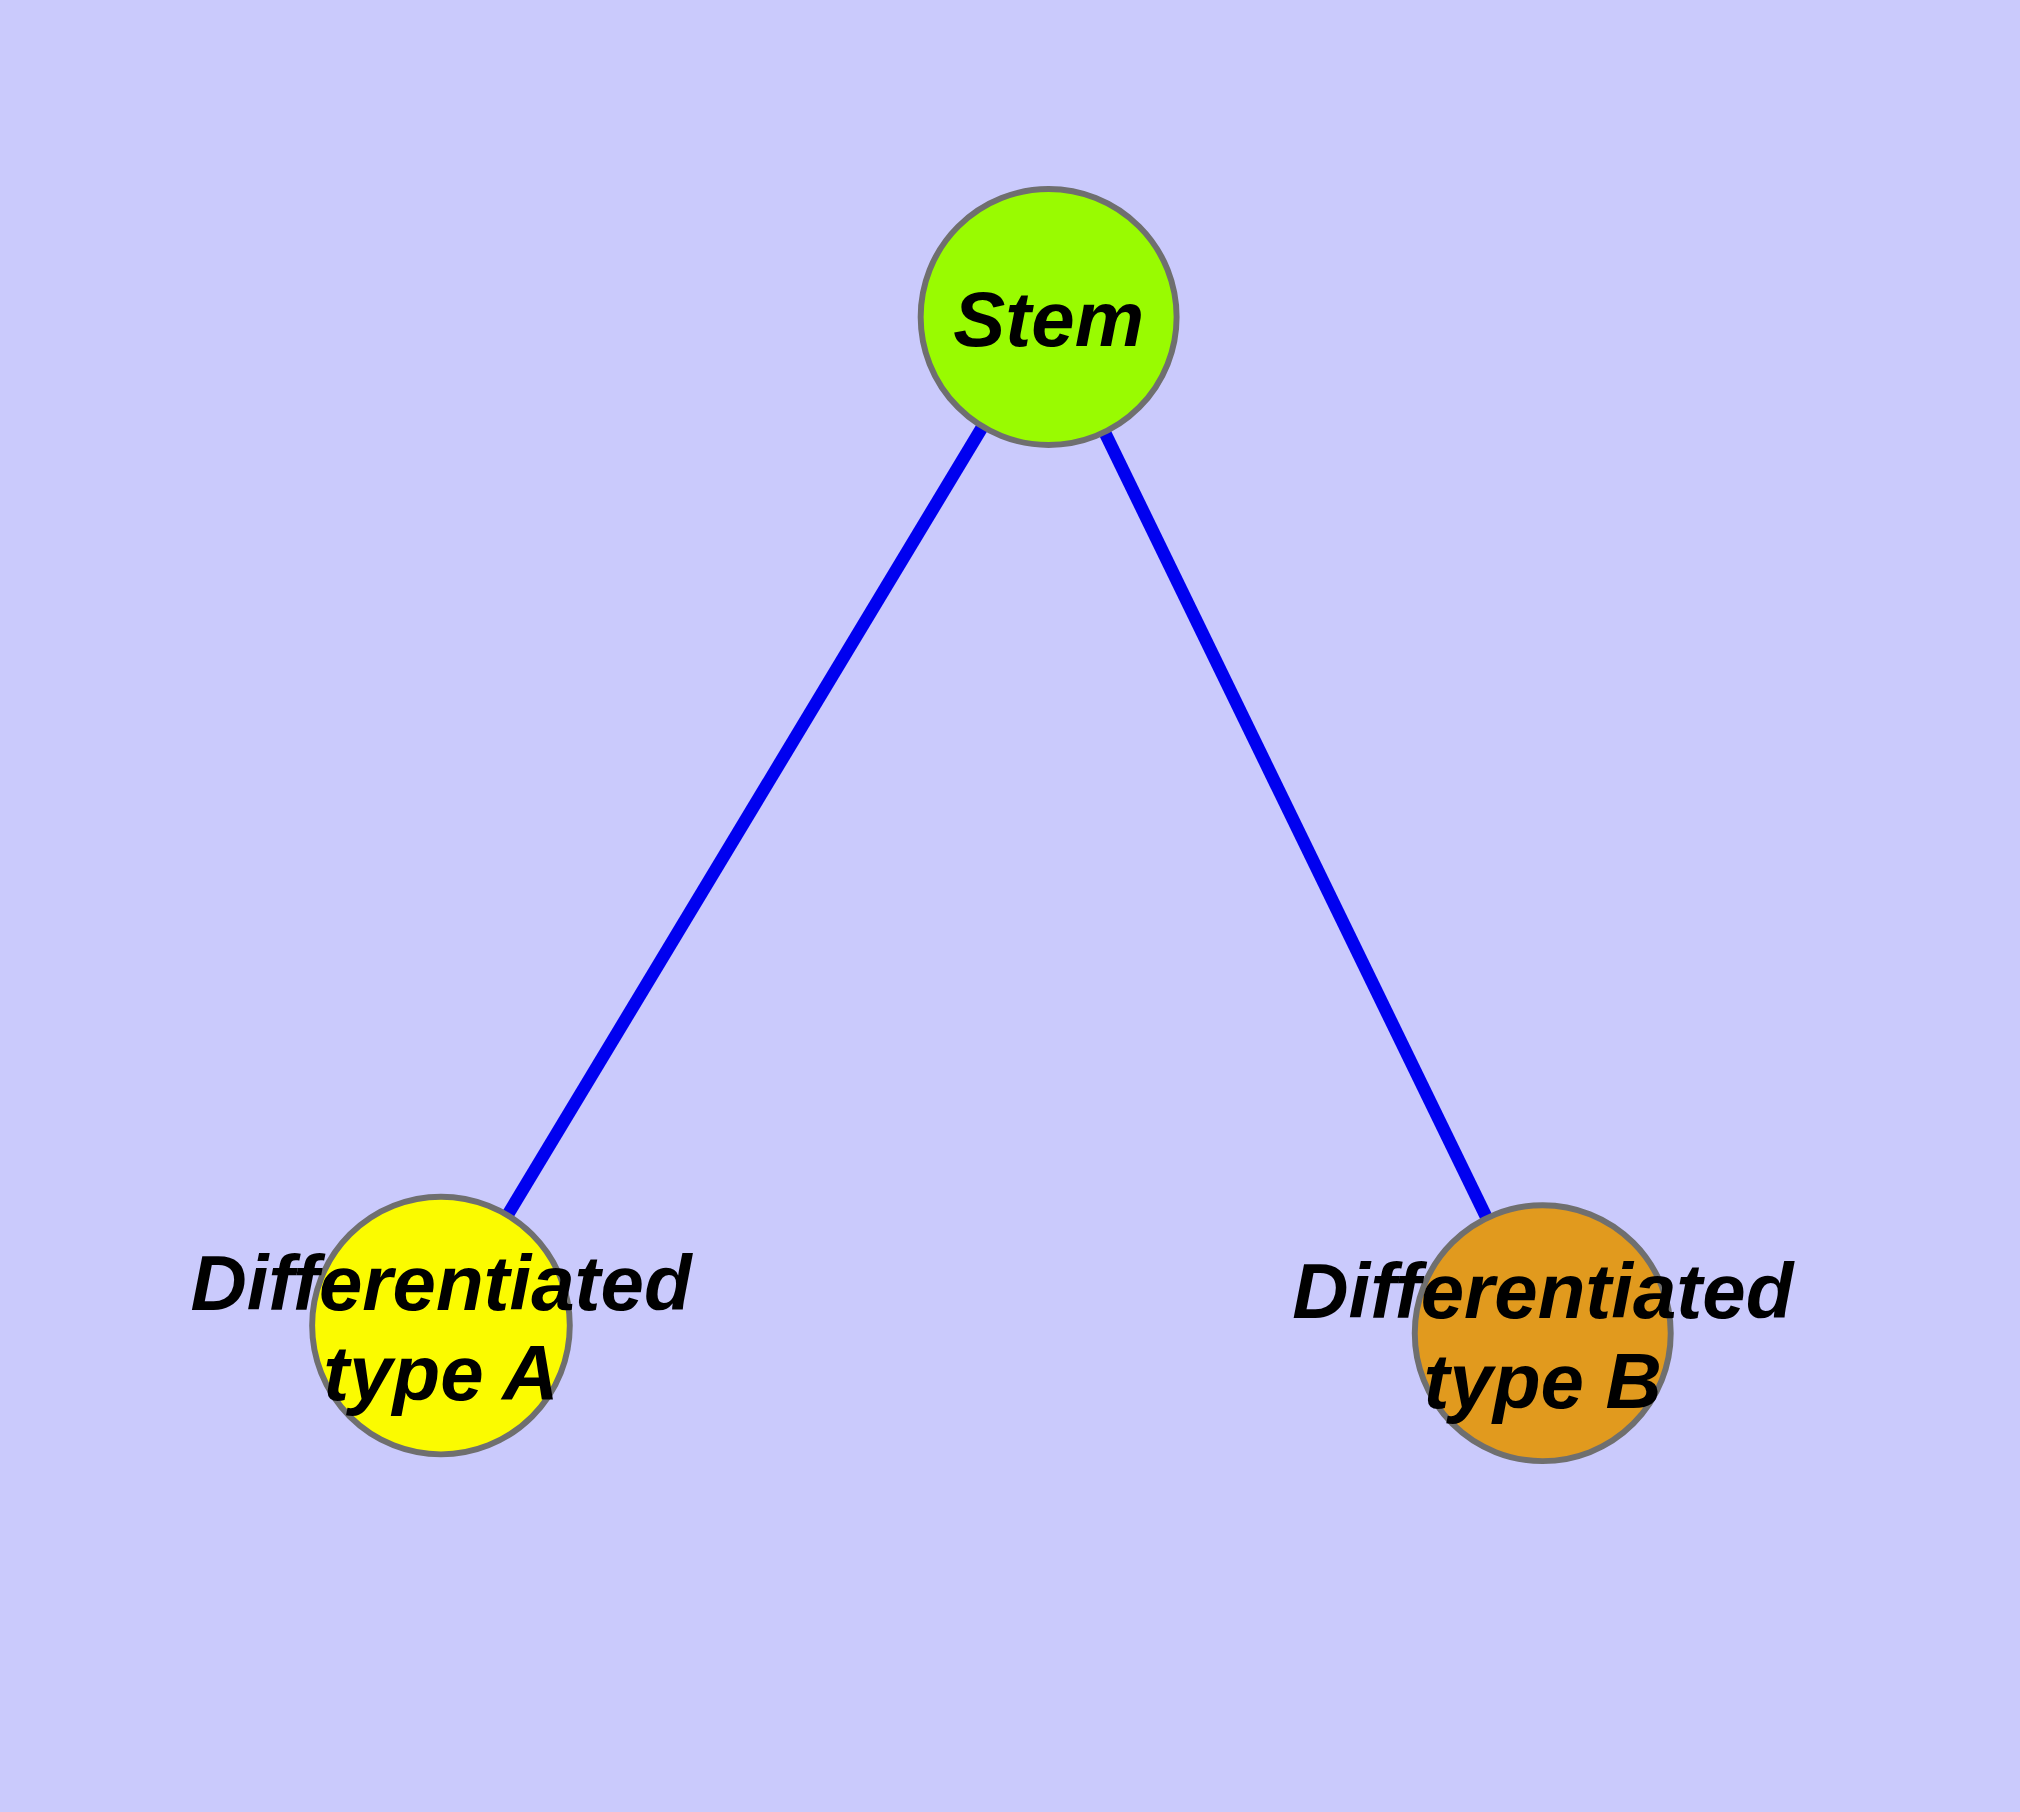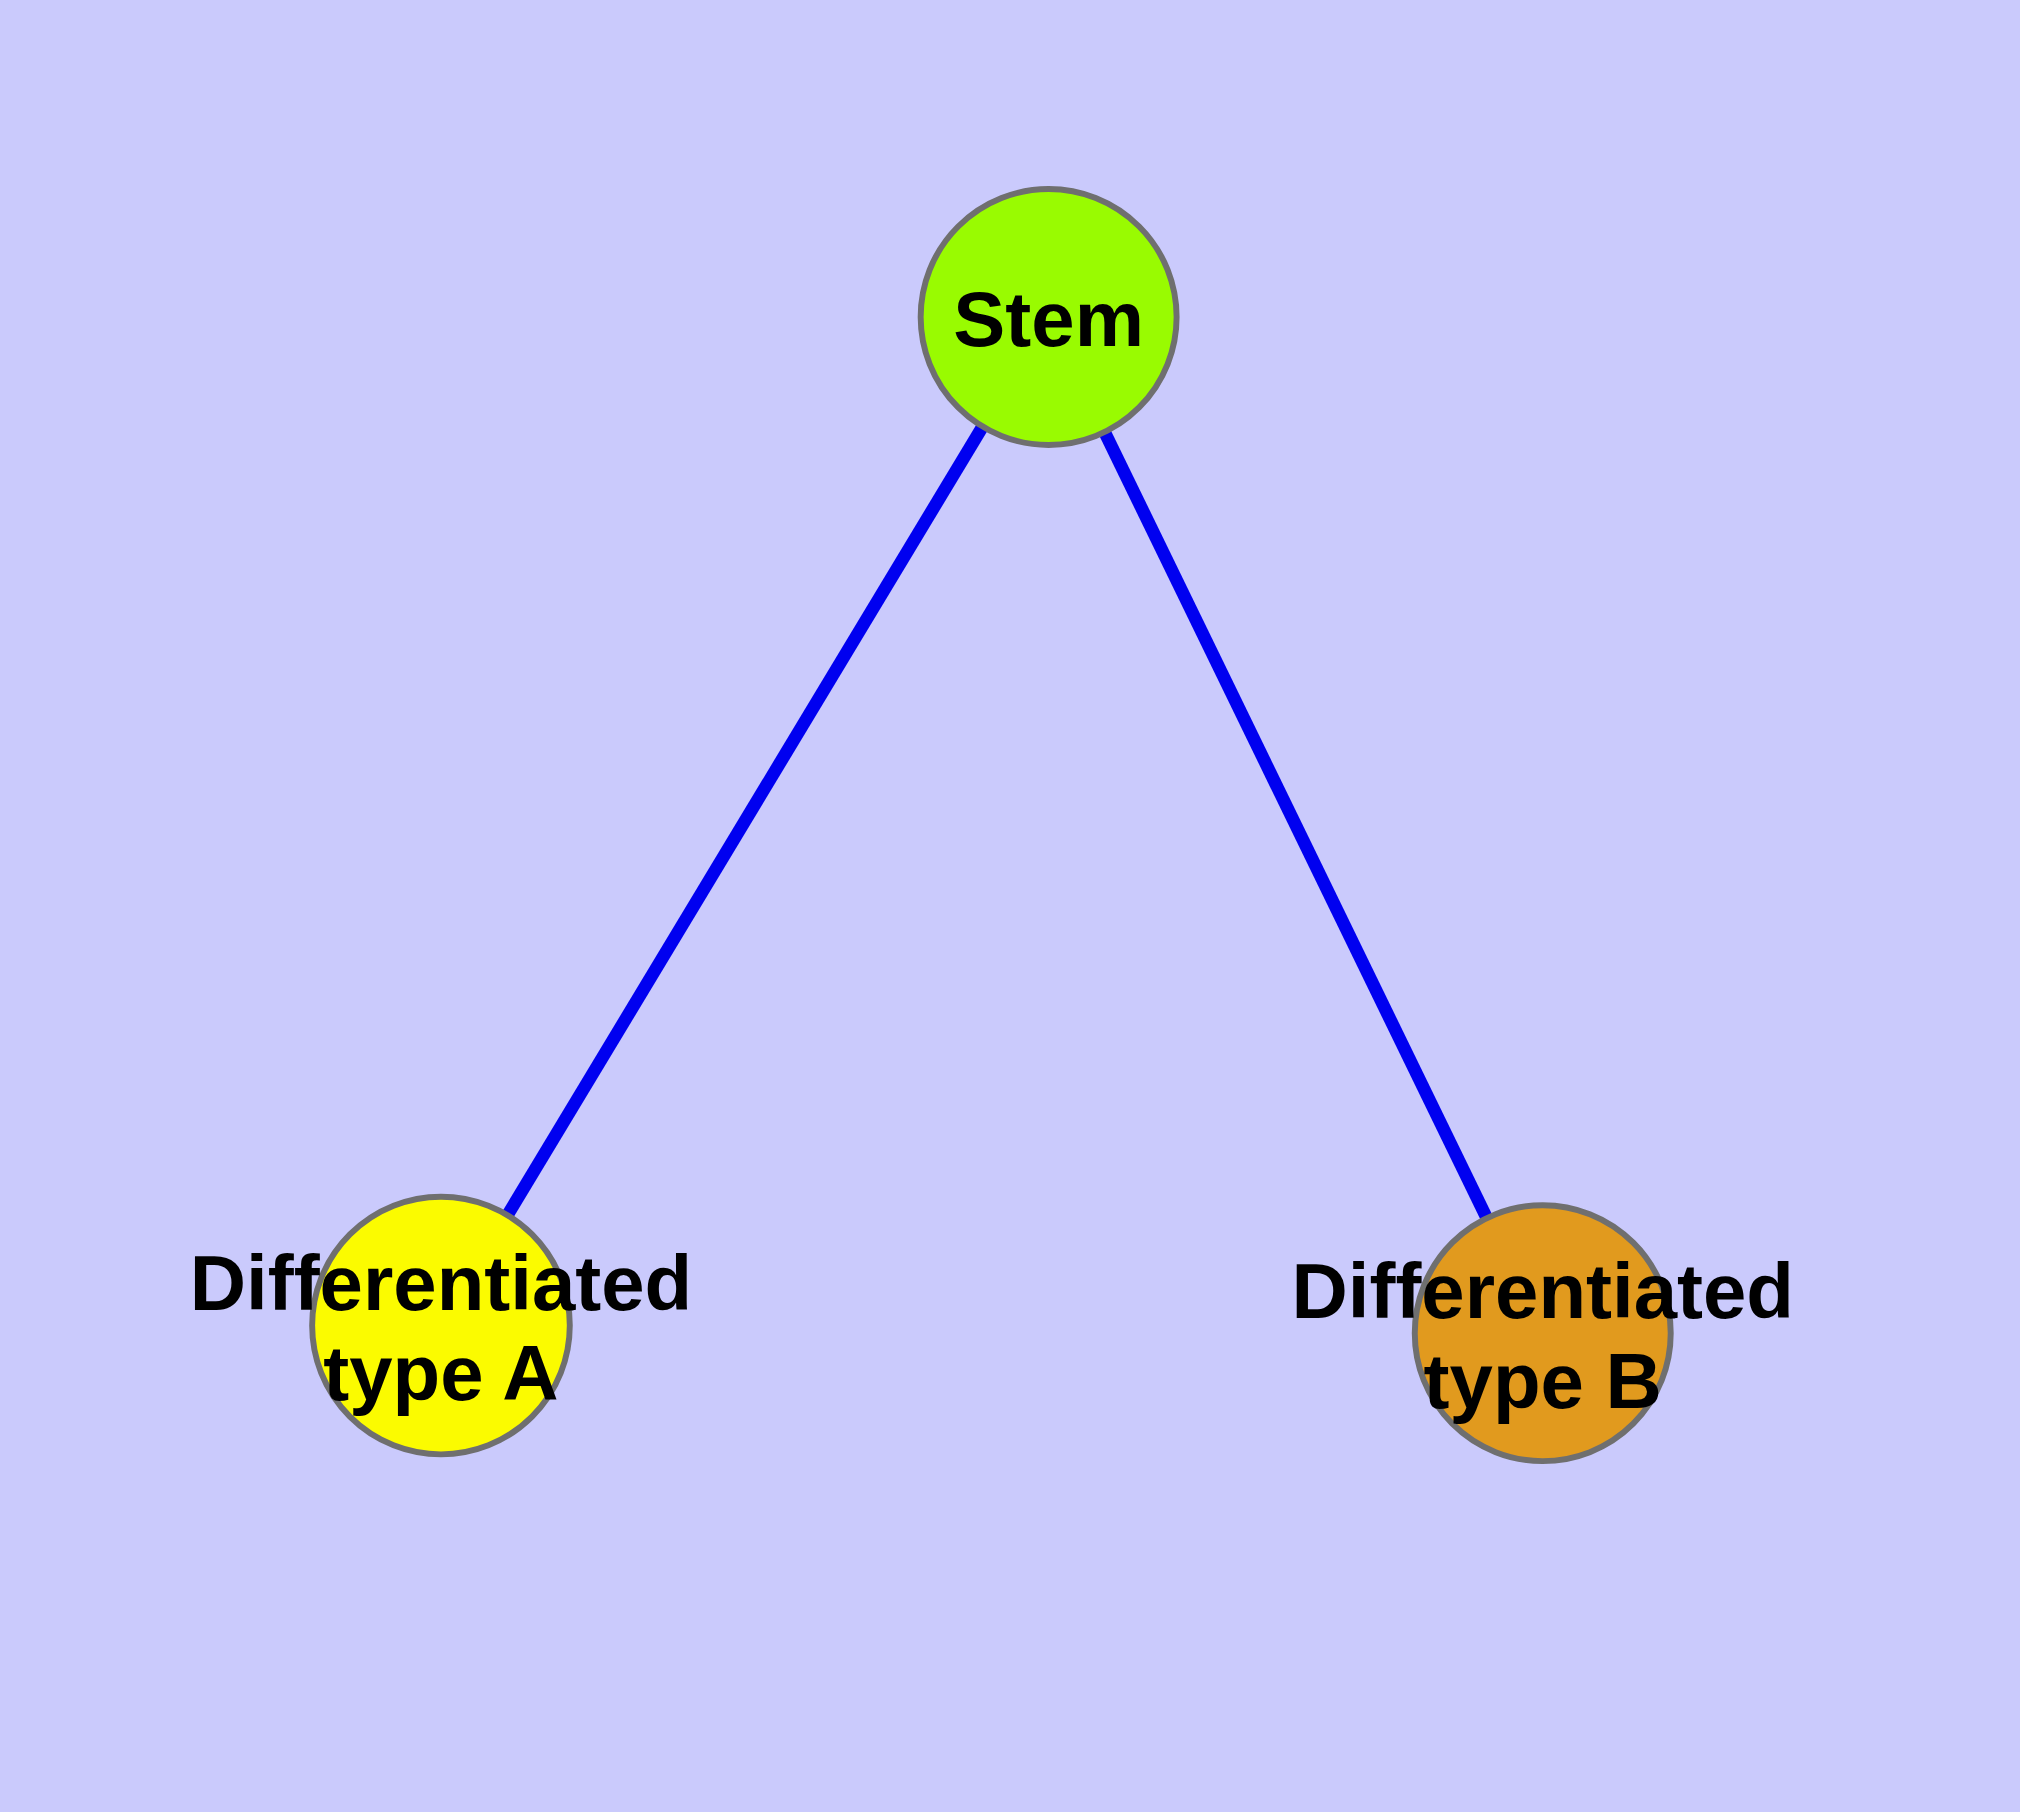--- a/index.html
+++ b/index.html
@@ -14,20 +14,21 @@
     height: 1812px;
     background: var(--bg);
     overflow: hidden;
     font-family: "Liberation Sans", sans-serif;
   }
   .canvas {
     position: relative;
     width: 1825px;
     height: 1812px;
     background: var(--bg);
+    font-style: italic;
   }
   svg.diagram {
     display: block;
     width: 2021px;
     height: 1812px;
   }
   .edge {
     stroke: var(--edge);
     stroke-width: 15;
     fill: none;

